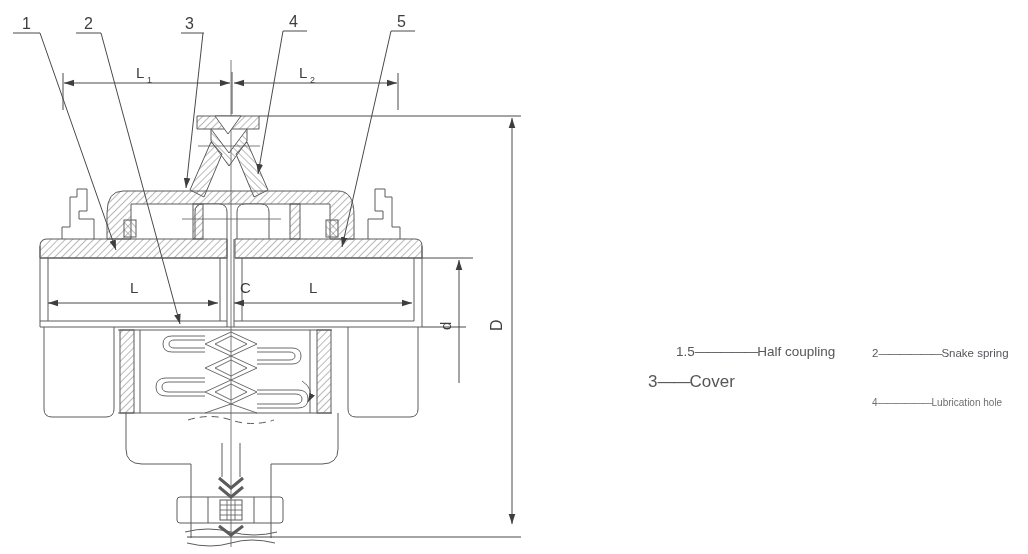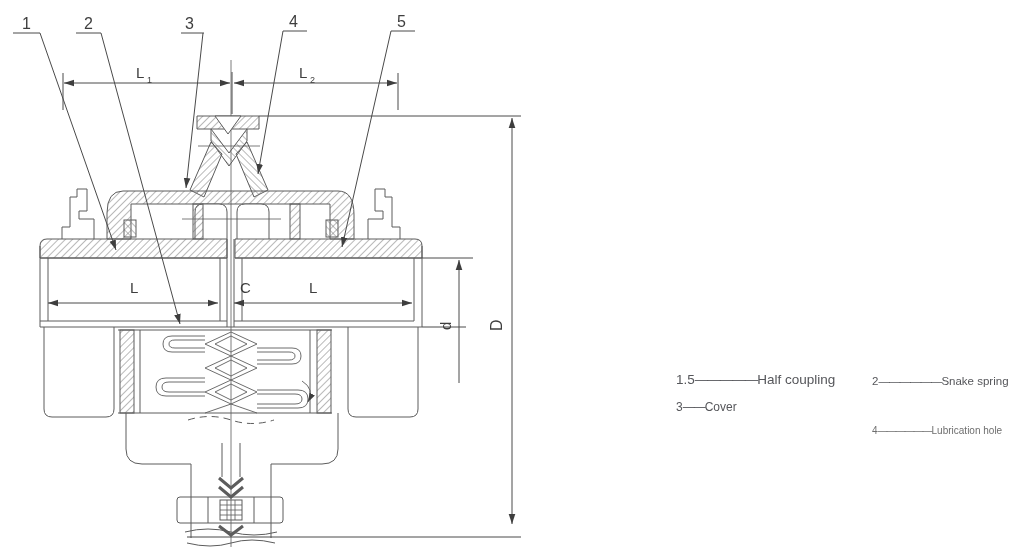--- a/index.html
+++ b/index.html
@@ -1,24 +1,24 @@
 <!DOCTYPE html>
 <html><head>
 <meta charset="utf-8">
 <style>
   html,body{margin:0;padding:0;background:#ffffff;}
   .stage{position:relative;width:1028px;height:554px;background:#ffffff;overflow:hidden;
          font-family:"Liberation Sans", sans-serif;}
   .drawing-svg{position:absolute;left:0;top:0;}
   .legend{position:absolute;left:0;top:0;width:1028px;height:554px;pointer-events:none;}
-  .legend-item{position:absolute;white-space:nowrap;color:#55565a;margin-top:28px;}
+  .legend-item{position:absolute;white-space:nowrap;color:#55565a;}
   .legend-item .dashes{letter-spacing:-1px;}
   #li-0{left:676px;top:344px;font-size:13.5px;}
   #li-1{left:872px;top:347px;font-size:11.5px;}
-  #li-2{left:676px;top:372px;font-size:12px;}
+  #li-2{left:648px;top:372px;font-size:17px;}
   #li-3{left:872px;top:397px;font-size:10px;color:#6e6e6e;}
   text{font-family:"Liberation Sans", sans-serif;fill:#3e3e3e;}
 </style>
 </head>
 <body>
 
 <div class="stage">
 
 <svg class="drawing-svg" width="1028" height="554" viewBox="0 0 1028 554" xmlns="http://www.w3.org/2000/svg">
   <defs>

